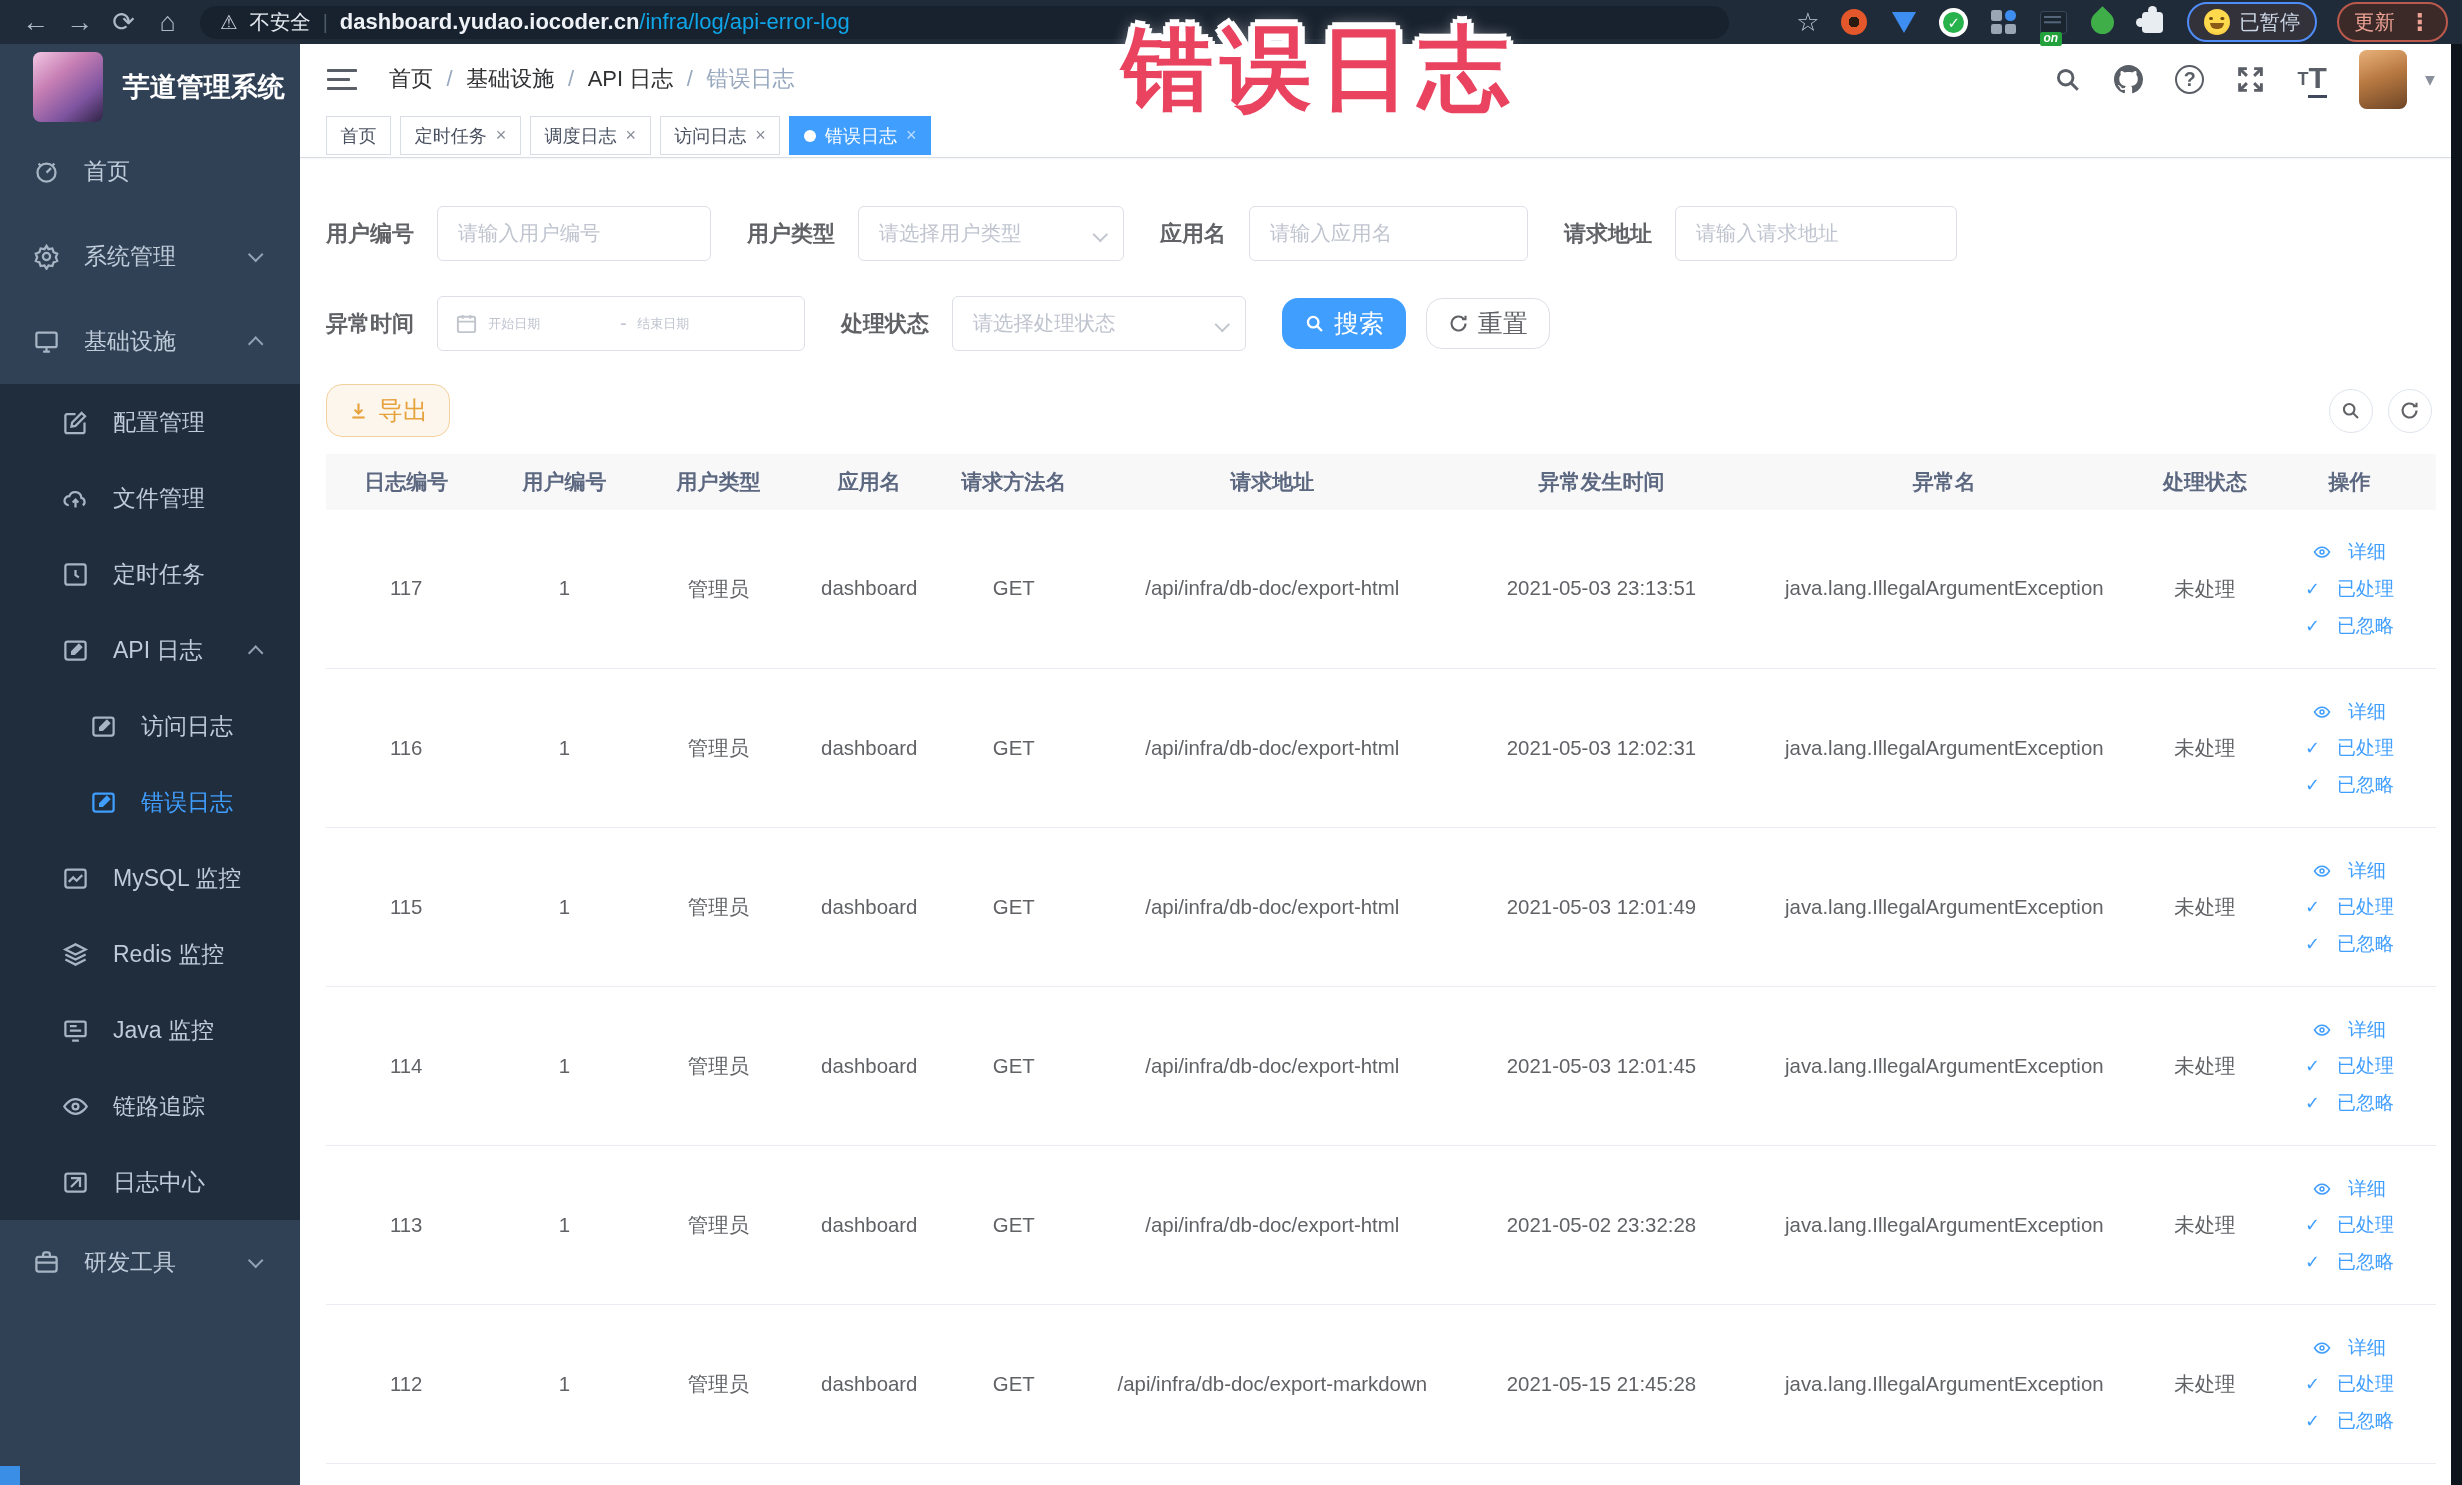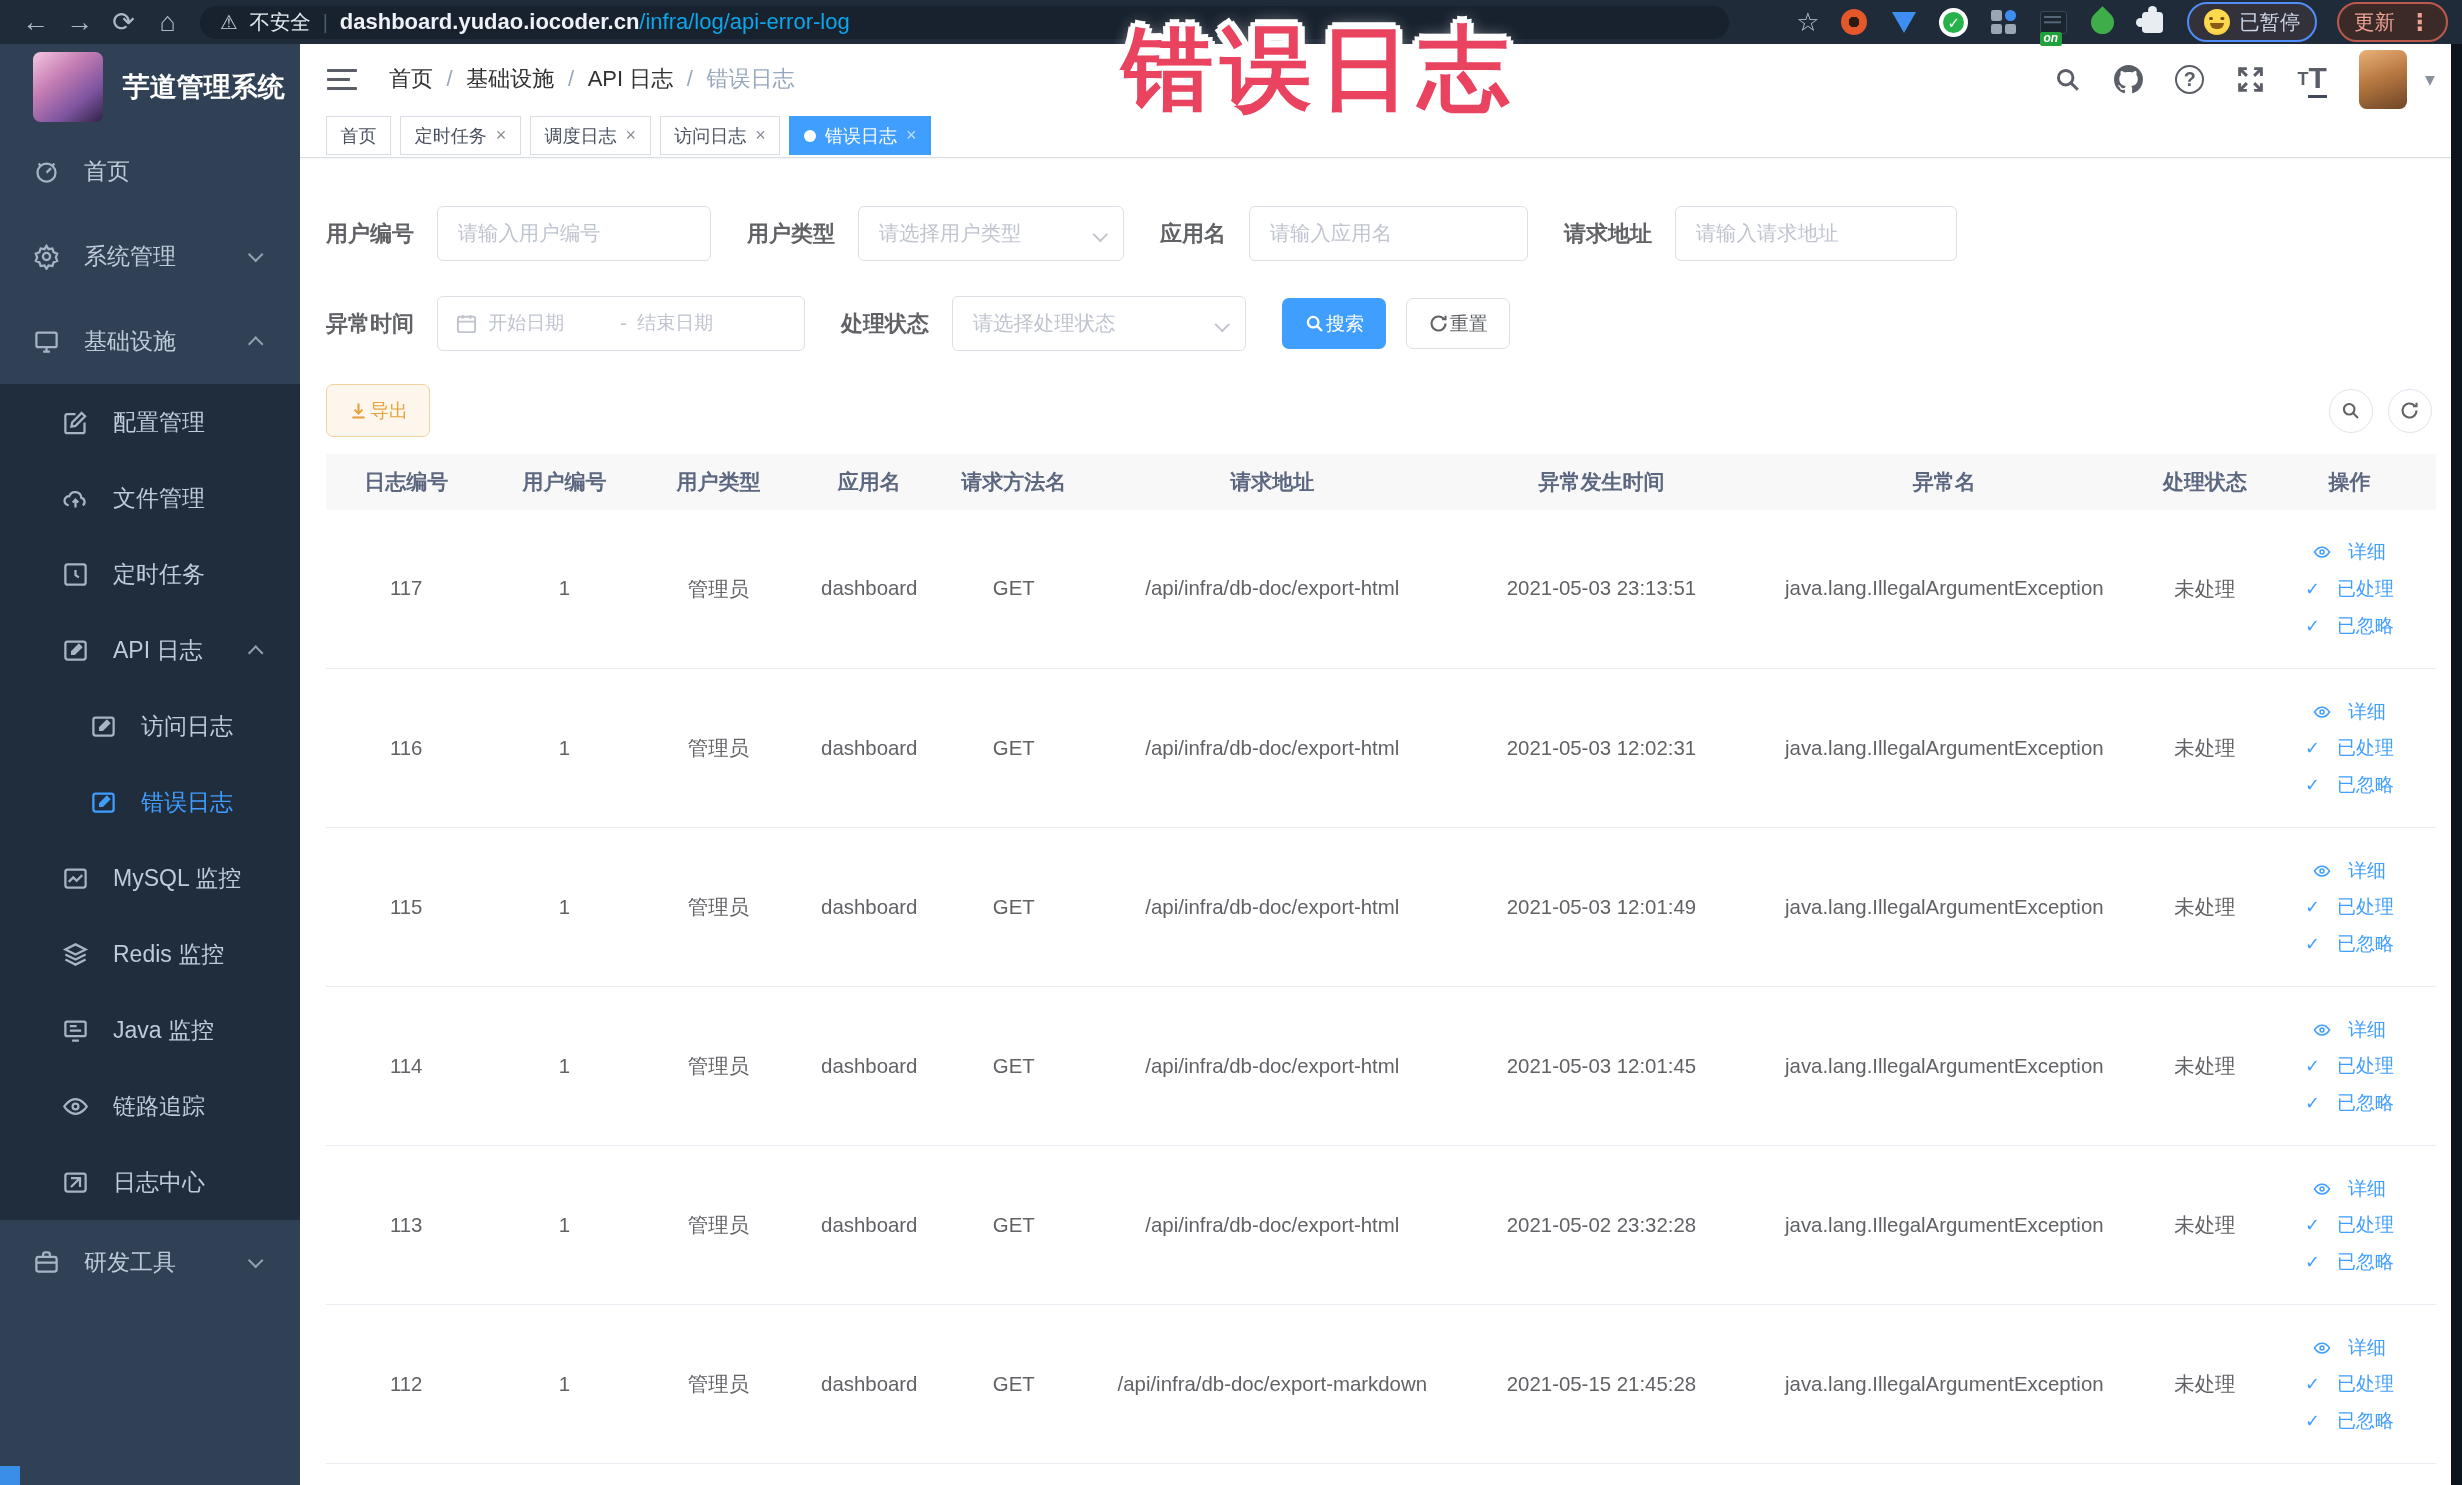--- a/index.html
+++ b/index.html
@@ -108,26 +108,26 @@
   .f-label{ font-size:22px; font-weight:700; color:#606266; margin-right:23px; white-space:nowrap; }
   .inp{ height:55px; border:1.5px solid #dcdfe6; border-radius:6px; padding:0 19.7px;
     font-size:20.4px; color:#606266; font-family:inherit; background:#fff; outline:none; width:100%;}
   .inp::placeholder{ color:#bfc4cf; }
   .fgroup{ display:flex; align-items:center; margin-right:36px; }
   .sel-wrap{ position:relative; }
   .sel-wrap .sel-chev{ position:absolute; right:18px; top:23px; width:10.6px; height:10.6px;
     border-right:2.3px solid #c0c4cc; border-bottom:2.3px solid #c0c4cc; transform:rotate(45deg); pointer-events:none;}
   .range{ height:55px; border:1.5px solid #dcdfe6; border-radius:6px; display:flex; align-items:center;
     padding:0 16.7px; gap:10.6px; width:368px; background:#fff;}
-  .range input{ border:none; outline:none; font-size:19px; color:#ec4899; width:121px; font-family:Liberation Mono, monospace;}
+  .range input{ border:none; outline:none; font-size:13px; color:#ec4899; width:121px; font-family:Liberation Sans, sans-serif;}
   .range input::placeholder{ color:#bfc4cf; }
   .range .rsep{ color:#bfc4cf; font-size:20.4px; }
   .range svg{ width:23px; height:23px; stroke:#c0c4cc; }
-  .btn{ height:51px; border-radius:7px; display:flex; align-items:center; gap:1px;
-    font-size:19px; padding:0 21px; cursor:pointer; border:1.5px solid transparent; white-space:nowrap;}
+  .btn{ height:51px; border-radius:16px; display:flex; align-items:center; gap:9px;
+    font-size:25px; padding:0 21px; cursor:pointer; border:1.5px solid transparent; white-space:nowrap;}
   .btn svg{ width:21px; height:21px; }
   .btn-primary{ background:#409eff; color:#fff; }
   .btn-plain{ background:#fff; border-color:#dcdfe6; color:#606266; }
   .btn-export{ background:#fdf6ec; border-color:#f3d19e; color:#e6a23c; height:53px;}
   .toolbar-row{ margin-top:33px; display:flex; align-items:center; }
   .tool-circles{ margin-left:auto; display:flex; gap:15px; margin-right:4.5px;}
   .circle-btn{ width:44px; height:44px; border-radius:50%; border:1.5px solid #dfe4ed; background:#fff;
     display:flex; align-items:center; justify-content:center; cursor:pointer; color:#606266;}
   .circle-btn svg{ width:21px; height:21px; }
   

